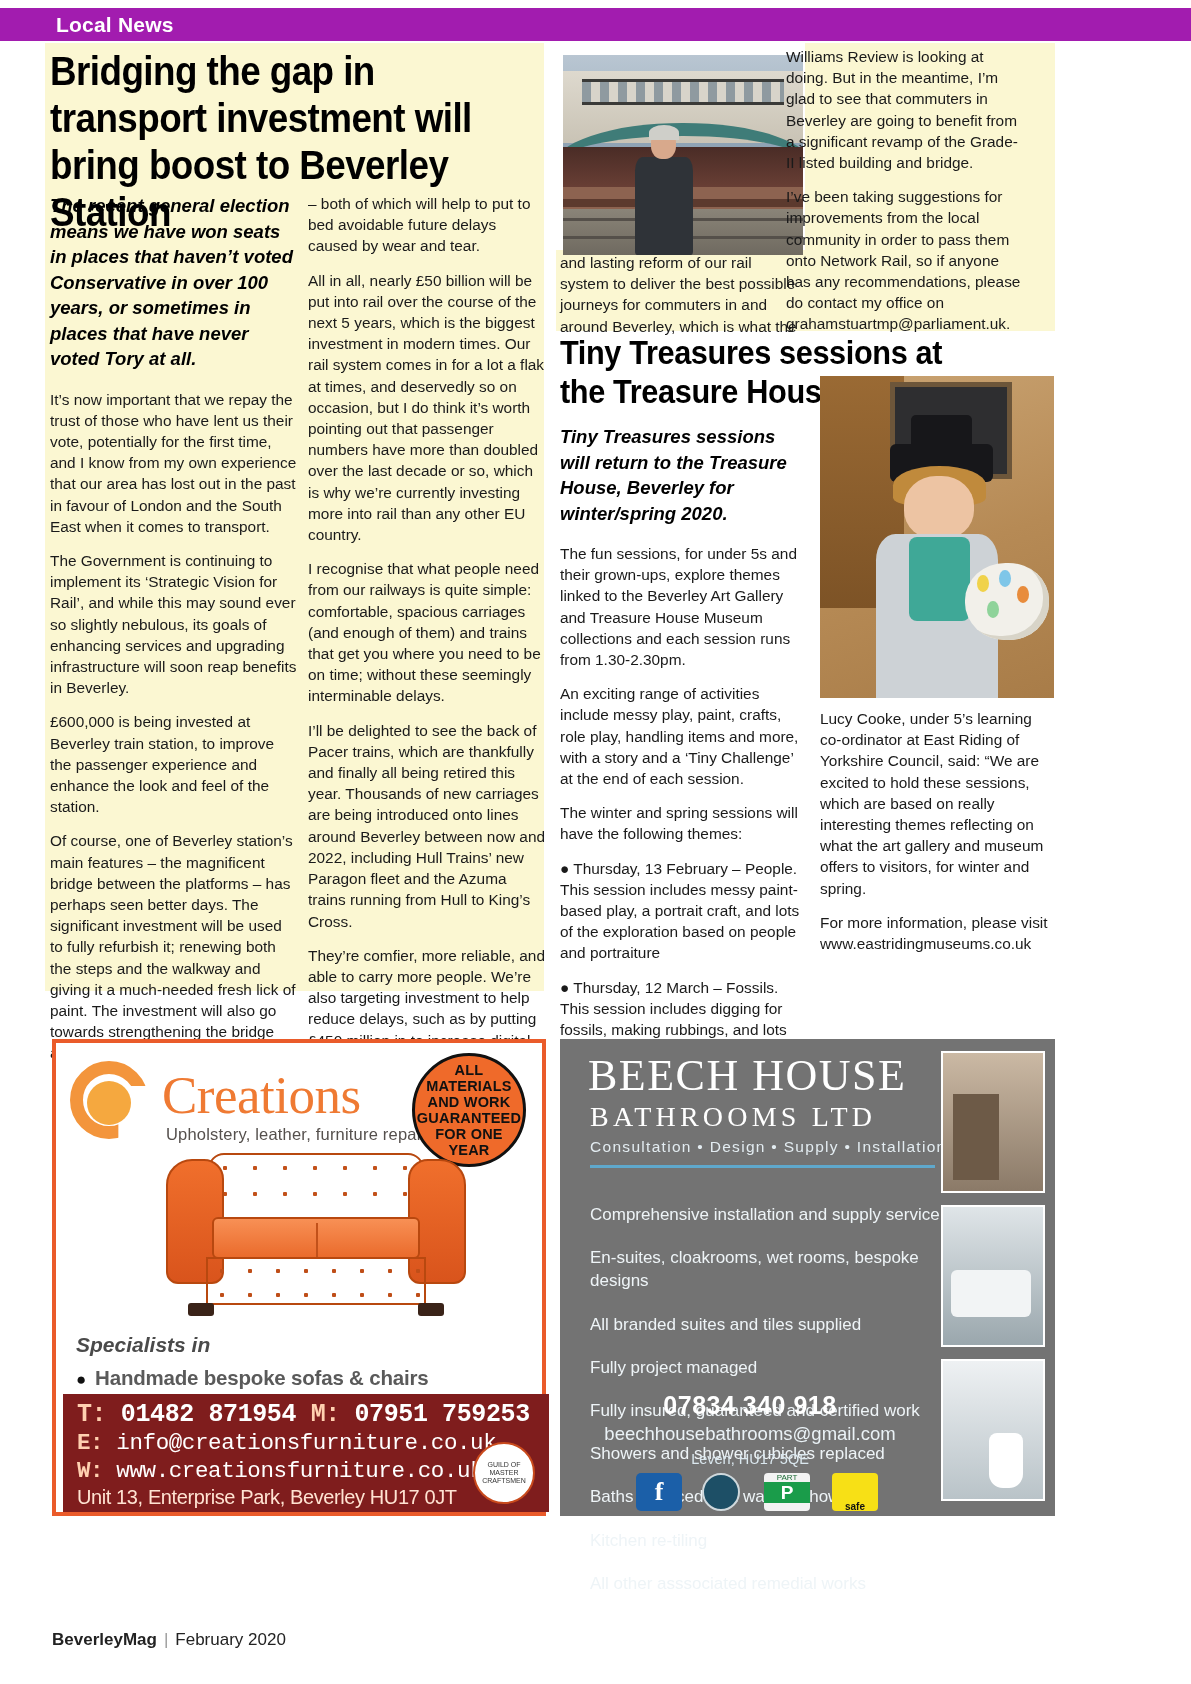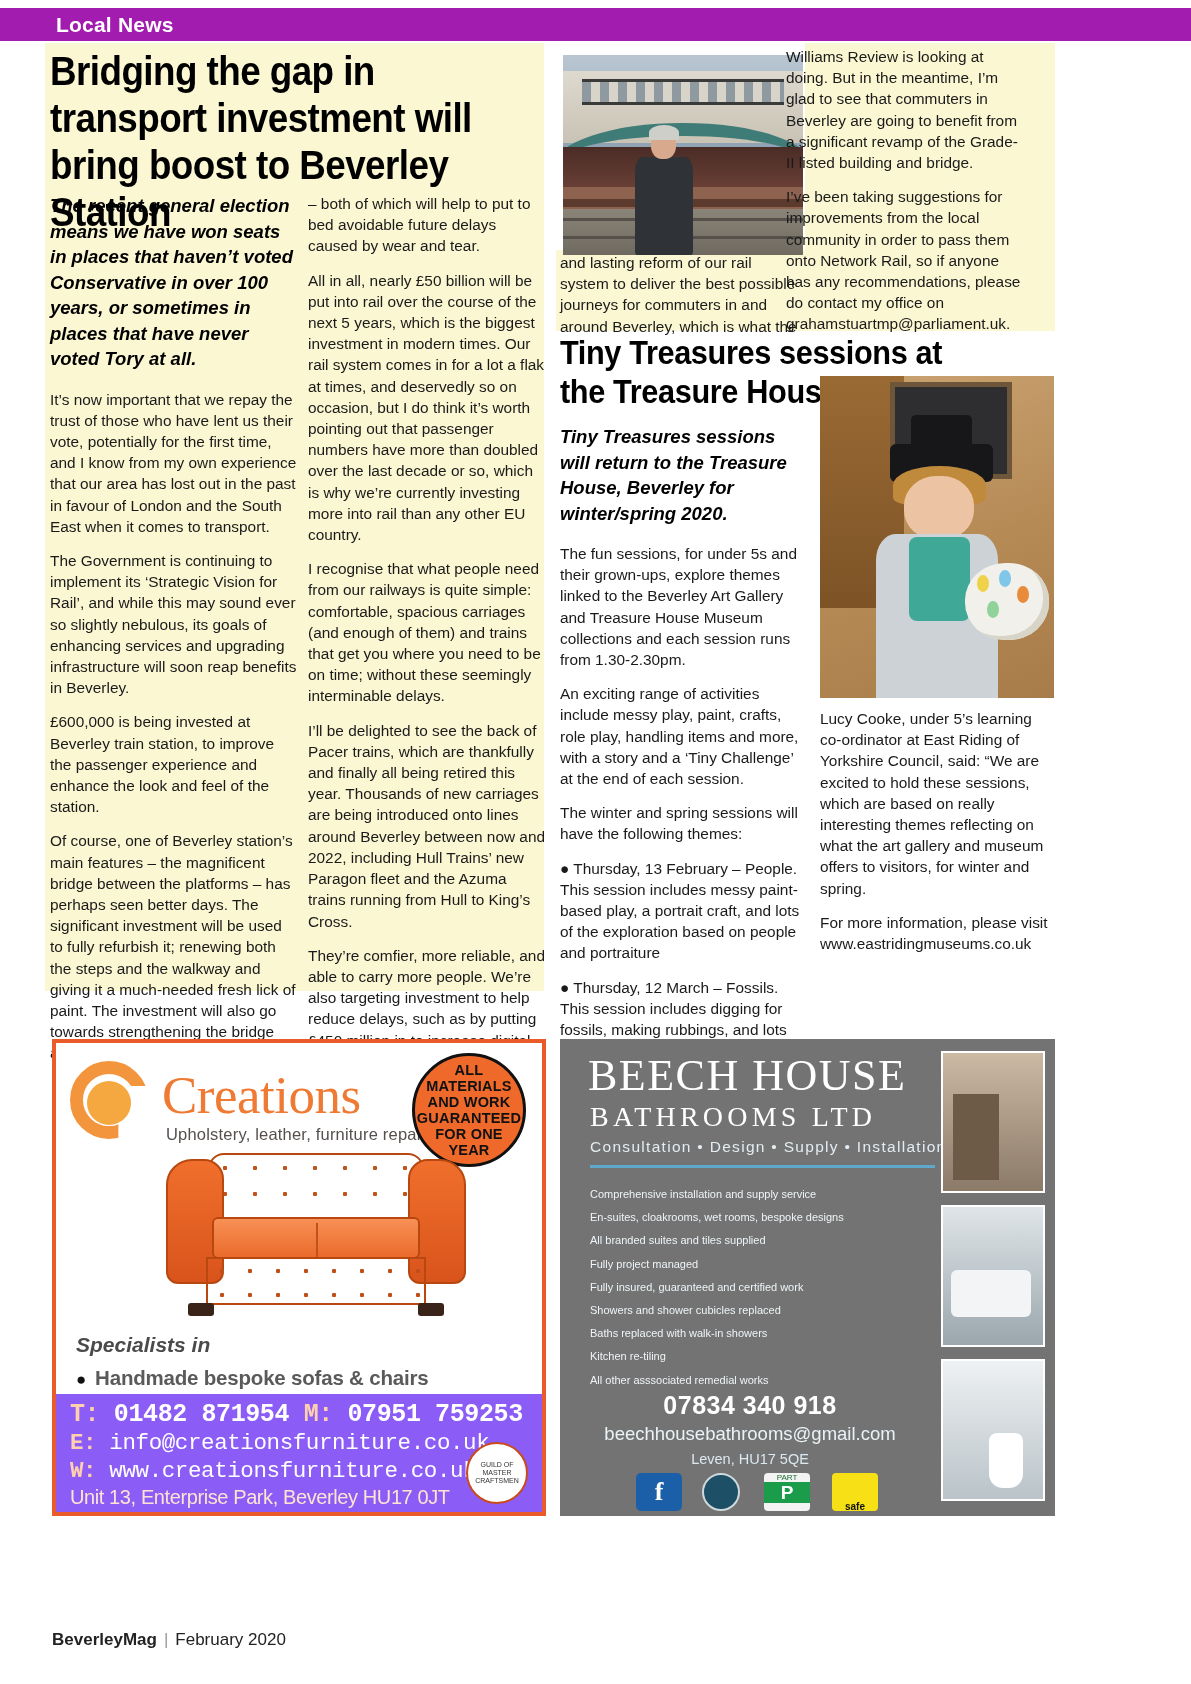--- a/index.html
+++ b/index.html
@@ -192,22 +192,22 @@
     position:absolute; left:20px; top:290px;
     font-style:italic; font-size:21px; color:#4a4a4a; font-weight:bold;
   }
   .cr-list { position:absolute; left:20px; top:322px; width:450px; }
   .cr-list li {
     list-style:none; font-size:20.5px; font-weight:bold; color:#5a5a5a;
     line-height:25px; letter-spacing:-.2px;
   }
   .cr-list li:before { content:"\25CF"; color:#111; font-size:17px; margin-right:9px; }
   .cr-contact {
-    position:absolute; left:0; bottom:0; width:100%; height:118px;
-    background:#8b5cf6; color:#fff;
+    position:absolute; left:7px; bottom:0; width:100%; height:118px;
+    background:#7f1d1d; color:#fff;
   }
   .cr-line { position:absolute; left:14px; font-family:"Liberation Mono", monospace;
     letter-spacing:-.4px; white-space:nowrap; }
   .cr-line .k { color:#ffd0b0; font-weight:bold; }
   .cr-l1 { top:6px; font-size:25px; font-weight:bold; }
   .cr-l2 { top:36px; font-size:22.5px; }
   .cr-l3 { top:64px; font-size:22.5px; }
   .cr-l4 { top:92px; font-size:20px; color:#ffe3d2; font-family:"Liberation Sans",sans-serif; }
   .cr-guild {
     position:absolute; right:14px; bottom:8px; width:62px; height:62px;
@@ -234,21 +234,21 @@
   .bh-tag {
     position:absolute; left:30px; top:99px;
     color:#e3ecf1; font-size:15.5px; letter-spacing:1.3px;
   }
   .bh-rule {
     position:absolute; left:30px; top:126px; width:345px; height:3px;
     background:#5fa8cc;
   }
   .bh-services { position:absolute; left:30px; top:144px; width:360px; }
   .bh-services li {
-    list-style:none; color:#eef4f7; font-size:11px; line-height:23.2px;
+    list-style:none; color:#eef4f7; font-size:17px; line-height:23.2px;margin-top:20px;
   }
   .bh-phone {
     position:absolute; left:0; top:352px; width:380px; text-align:center;
     color:#fff; font-size:25px; font-weight:bold; letter-spacing:.5px;
   }
   .bh-email {
     position:absolute; left:0; top:384px; width:380px; text-align:center;
     color:#eaf2f6; font-size:18.5px;
   }
   .bh-loc {

